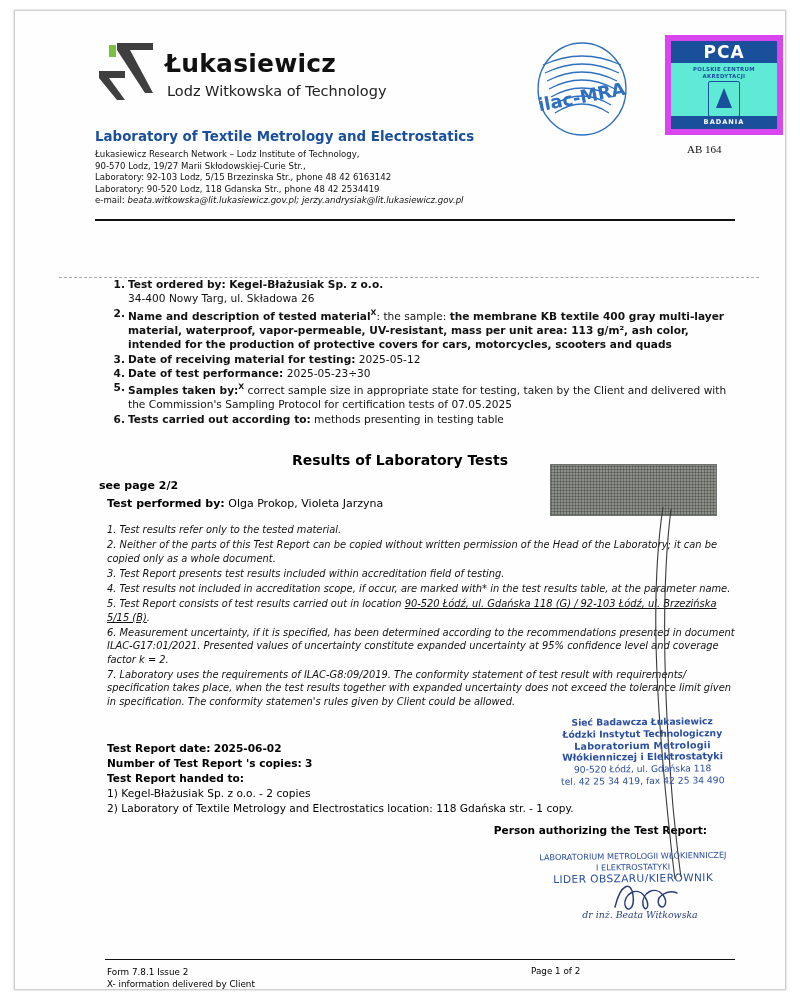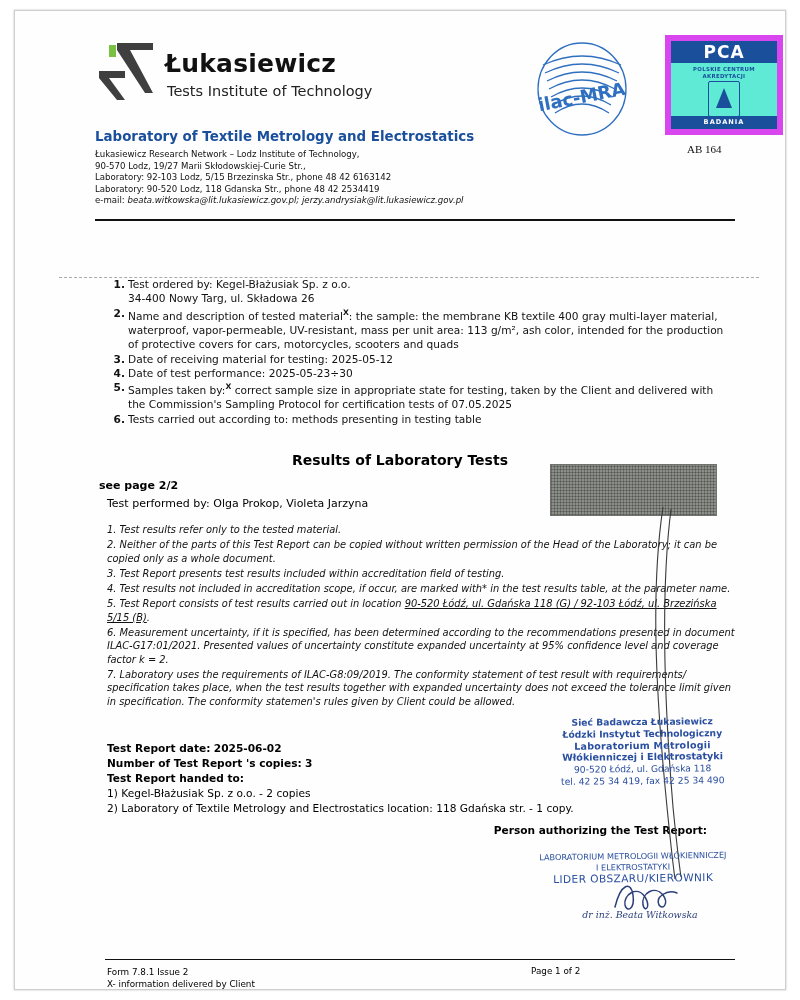--- a/index.html
+++ b/index.html
@@ -230,21 +230,21 @@
     margin-bottom: 0px;
   }
   .item .num {
     position: absolute;
     left: 0;
     top: 0;
     font-weight: bold;
     width: 18px;
     text-align: right;
   }
-  .b { font-weight: normal; }
+  .b { font-weight: bold; }
   .sup { font-size: 7.6px; vertical-align: super; font-weight: bold;}
 
   
   .results-head {
     position: absolute;
     left: 0;
     top: 441px;
     width: 100%;
     text-align: center;
     font-size: 14px;
@@ -413,21 +413,21 @@
 
         <div class="logo-wrap">
           <div class="logo-mark">
             <svg width="64" height="62" viewBox="0 0 64 62">
               <polygon points="14,4 21,4 21,16 14,16" fill="#7ac143"></polygon>
               <polygon points="22,2 58,2 58,9 35,9 58,52 50,52 22,9" fill="#3f3f3f"></polygon>
               <polygon points="4,30 30,30 30,37 14,37 30,59 22,59 4,37" fill="#3f3f3f"></polygon>
             </svg>
           </div>
           <div class="logo-name">Łukasiewicz</div>
-          <div class="logo-sub">Tests Institute of Technology</div>
+          <div class="logo-sub">Lodz Witkowska of Technology</div>
         </div>
 
         <div class="ilac">
           <svg width="118" height="104" viewBox="0 0 118 104">
             <g fill="none" stroke="#2f6fc0" stroke-width="1.3">
               <ellipse cx="59" cy="52" rx="44" ry="46"></ellipse>
               <path d="M20 28 Q59 10 98 28"></path>
               <path d="M22 36 Q59 18 96 36"></path>
               <path d="M24 44 Q59 26 94 44"></path>
               <path d="M26 52 Q59 34 92 52"></path>

